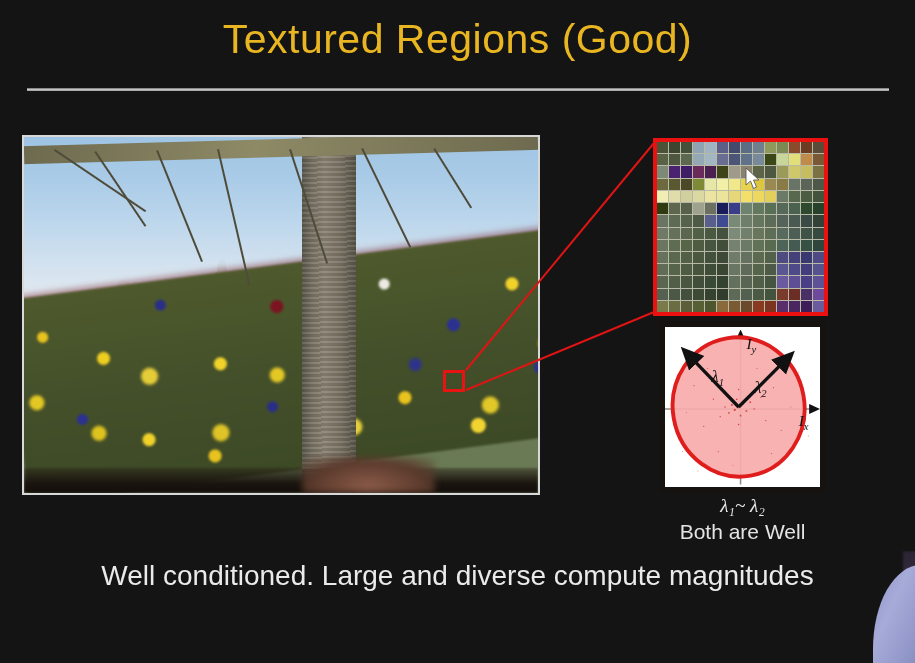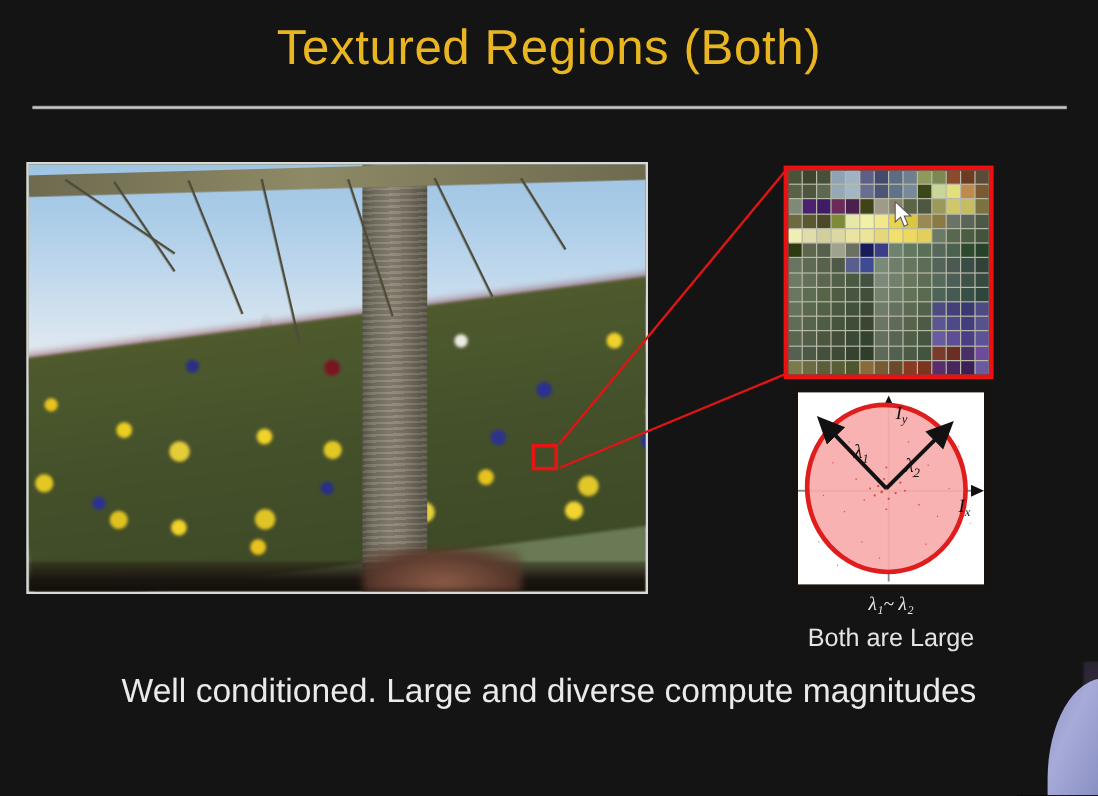--- a/index.html
+++ b/index.html
@@ -256,21 +256,21 @@
   }
 
   
   #lambda-eq {
     position: absolute;
     left: 659px;
     top: 495px;
     width: 167px;
     text-align: center;
     color: #e9e9e9;
-    font-size: 16px;
+    font-size: 19px;
     font-family: "Liberation Serif", serif;
     font-style: italic;
   }
   #both-large {
     position: absolute;
     left: 639px;
     top: 520px;
     width: 207px;
     text-align: center;
     color: #e4e4e4;
@@ -326,21 +326,21 @@
     background: linear-gradient(160deg, #2a2332 0%, #3a3144 100%);
     border-radius: 0 0 30% 0;
     filter: blur(1px);
   }
 </style>
 </head>
 <body>
 
 <div id="slide">
 
-  <div id="title">Textured Regions (Both)</div>
+  <div id="title">Textured Regions (Good)</div>
   <div id="divider"></div>
 
   <div id="photo-frame">
     <div class="ph-layer" id="sky"></div>
     <div class="ph-layer" id="houses"></div>
     <div class="ph-layer" id="house-left"></div>
 
     <div class="ph-layer poplar" style="left:37%;height:30%;"></div>
     <div class="ph-layer poplar" style="left:42%;height:26%;"></div>
     <div class="ph-layer poplar" style="left:75%;height:32%;"></div>
@@ -637,21 +637,21 @@
 
         <text x="48" y="54" font-family="Liberation Serif, serif" font-style="italic" font-size="17" fill="#111">λ<tspan font-size="11" dy="4">1</tspan></text>
         <text x="92" y="66" font-family="Liberation Serif, serif" font-style="italic" font-size="17" fill="#111">λ<tspan font-size="11" dy="4">2</tspan></text>
         <text x="84" y="20" font-family="Liberation Serif, serif" font-style="italic" font-size="16" fill="#111">I<tspan font-size="11" dy="4">y</tspan></text>
         <text x="138" y="100" font-family="Liberation Serif, serif" font-style="italic" font-size="16" fill="#111">I<tspan font-size="11" dy="4">x</tspan></text>
       </svg>
     </div>
   </div>
 
   <div id="lambda-eq">λ₁~ λ₂</div>
-  <div id="both-large">Both are Large</div>
+  <div id="both-large">Both are Well</div>
 
   <div id="line-white">Well conditioned. Large and diverse compute magnitudes</div>
 
   <div id="speaker">
     <div id="speaker-neck"></div>
     <div id="speaker-shoulder"></div>
   </div>
 
 </div>
 

